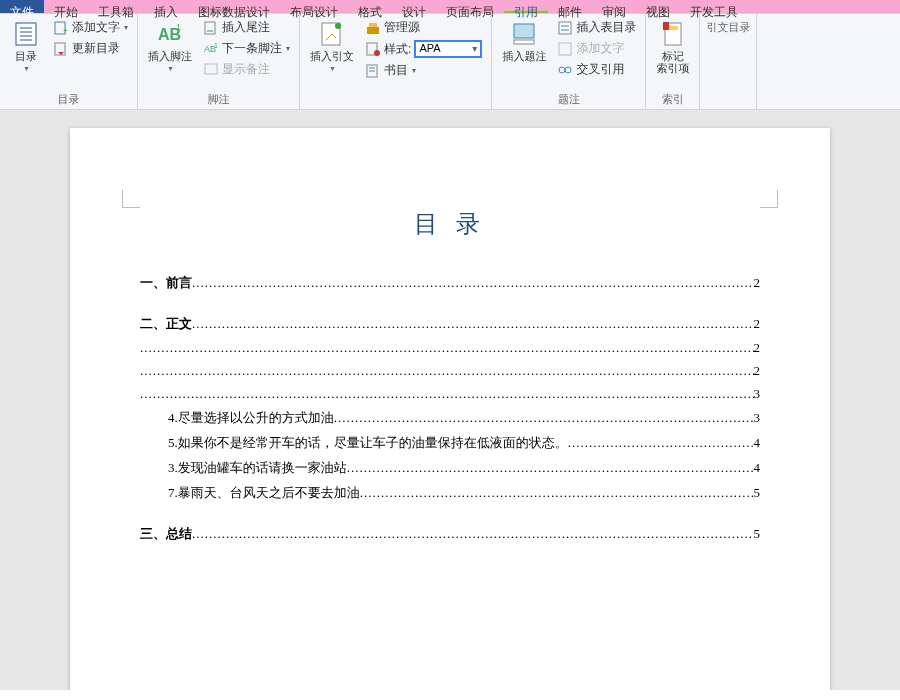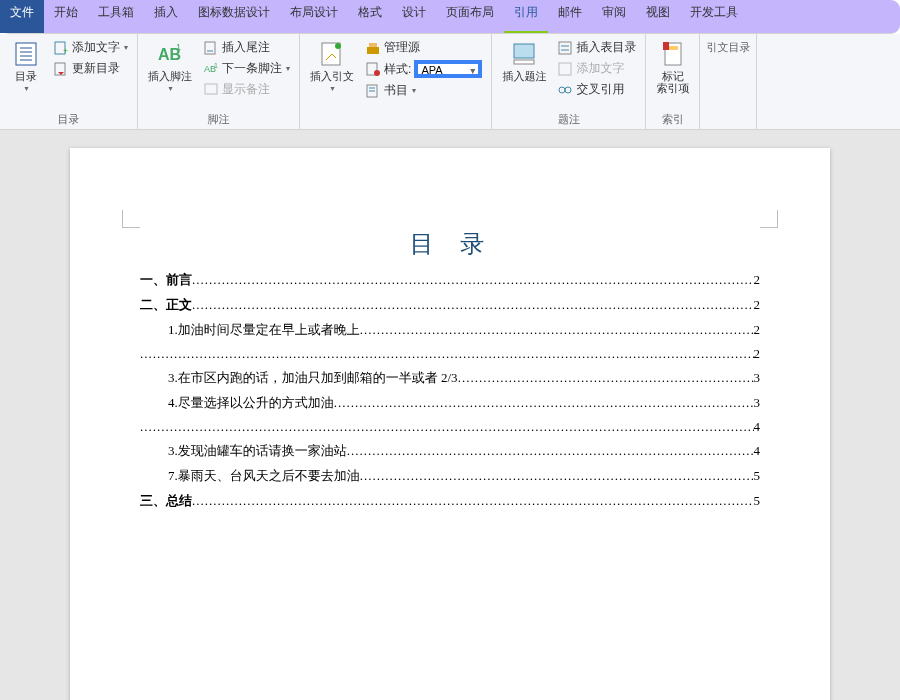--- a/index.html
+++ b/index.html
@@ -1,52 +1,52 @@
 <!DOCTYPE html>
 <html><head>
 <meta charset="utf-8">
 <style>
 * { box-sizing: border-box; margin: 0; padding: 0; }
 body { font-family: "Microsoft YaHei", "SimSun", Arial, sans-serif; font-size: 12px; background: #fff; overflow: hidden; }
 
 
-.menubar { display: flex; height: 34px; border-bottom: 1px solid #d4d4d4; background: #c4b5fd; border-radius: 9px; }
+.menubar { display: flex; height: 14px; border-bottom: 1px solid #d4d4d4; background: #f9a8d4; }
 .menubar .tab { padding: 4px 10px; color: #333; cursor: pointer; font-size: 12px; }
 .menubar .tab.file { background: #2b579a; color: #fff; }
 .menubar .tab.active { color: #2b579a; border-bottom: 2px solid #84cc16; }
 
 
 .ribbon { display: flex; height: 96px; background: #f4f6fa; border-bottom: 1px solid #d4d4d4; }
 .group { border-right: 1px solid #d4d4d4; padding: 4px 6px 2px 6px; display: flex; flex-direction: column; justify-content: space-between; }
 .group-body { display: flex; align-items: flex-start; gap: 4px; flex: 1; }
 .group-label { text-align: center; color: #666; font-size: 11px; padding-top: 2px; }
 .big-btn { display: flex; flex-direction: column; align-items: center; gap: 2px; padding: 2px 4px; cursor: pointer; min-width: 40px; }
 .big-btn .icon { width: 28px; height: 28px; display: flex; align-items: center; justify-content: center; }
 .big-btn .lbl { font-size: 11px; color: #333; text-align: center; line-height: 1.1; }
 .small-stack { display: flex; flex-direction: column; gap: 2px; }
 .small-btn { display: flex; align-items: center; gap: 3px; padding: 1px 3px; cursor: pointer; }
 .small-btn .icon { width: 16px; height: 16px; display: flex; align-items: center; justify-content: center; }
 .small-btn .lbl { font-size: 12px; color: #333; white-space: nowrap; }
 .small-btn.disabled .lbl { color: #aaa; }
 .dd-arrow { font-size: 8px; color: #666; margin-left: 1px; }
 
 
-.style-select { display: inline-block; border: 4px solid #3b82f6; background: #fff; height: 18px; width: 68px; padding: 0 3px; font-size: 11px; position: relative; }
+.style-select { display: inline-block; border: 2px solid #3b82f6; background: #fff; height: 18px; width: 68px; padding: 0 3px; font-size: 11px; position: relative; }
 .style-select::after { content: "▾"; position: absolute; right: 3px; top: 1px; font-size: 10px; color: #666; }
 
 
 .doc-area { background: #e6e6e6; height: calc(700px - 24px - 96px); padding: 18px 0 0 0; overflow: hidden; }
 .page { background: #fff; width: 760px; margin: 0 auto; height: 565px; box-shadow: 0 1px 4px rgba(0,0,0,0.25); padding: 80px 70px 40px 70px; position: relative; }
 .crop-tl, .crop-tr { position: absolute; width: 18px; height: 18px; border-color: #bdbdbd; }
 .crop-tl { top: 62px; left: 52px; border-left: 1px solid #bdbdbd; border-bottom: 1px solid #bdbdbd; }
 .crop-tr { top: 62px; right: 52px; border-right: 1px solid #bdbdbd; border-bottom: 1px solid #bdbdbd; }
 
-.toc-title { text-align: center; font-size: 24px; color: #1f4e79; font-family: Liberation Mono, monospace; letter-spacing: 6px; margin-bottom: 11px; }
+.toc-title { text-align: center; font-size: 24px; color: #1f4e79; font-family: Liberation Serif, serif; letter-spacing: 6px; margin-bottom: 18px; }
 .toc-line { display: flex; align-items: baseline; font-family: "SimSun", serif; font-size: 13px; color: #000; margin-bottom: 7px; }
-.toc-line.bold .toc-text { font-weight: bold; }
+.toc-line.bold .toc-text { font-weight: bold; margin-top: 16px; }
 .toc-line.indent .toc-text { padding-left: 28px; }
 .toc-text { white-space: nowrap; }
 .toc-dots { flex: 1; overflow: hidden; white-space: nowrap; letter-spacing: 1px; color: #000; }
 .toc-dots::after { content: "........................................................................................................................................................................................"; }
 .toc-page { white-space: nowrap; }
 
 
 svg { display: block; }
 </style>
 </head>
@@ -282,39 +282,38 @@
           <span class="toc-text">一、前言</span>
           <span class="toc-dots"></span>
           <span class="toc-page">2</span>
         </div>
         <div class="toc-line bold">
           <span class="toc-text">二、正文</span>
           <span class="toc-dots"></span>
           <span class="toc-page">2</span>
         </div>
         <div class="toc-line indent">
-          <span class="toc-text">1.加油时间尽量定在早上或者晚上</span>
           <span class="toc-dots"></span>
           <span class="toc-page">2</span>
         </div>
         <div class="toc-line indent">
           <span class="toc-dots"></span>
           <span class="toc-page">2</span>
         </div>
         <div class="toc-line indent">
-          <span class="toc-text">3.在市区内跑的话，加油只加到邮箱的一半或者 2/3</span>
           <span class="toc-dots"></span>
           <span class="toc-page">3</span>
         </div>
         <div class="toc-line indent">
           <span class="toc-text">4.尽量选择以公升的方式加油</span>
           <span class="toc-dots"></span>
           <span class="toc-page">3</span>
         </div>
         <div class="toc-line indent">
+          <span class="toc-text">5.如果你不是经常开车的话，尽量让车子的油量保持在低液面的状态。</span>
           <span class="toc-dots"></span>
           <span class="toc-page">4</span>
         </div>
         <div class="toc-line indent">
           <span class="toc-text">3.发现油罐车的话请换一家油站</span>
           <span class="toc-dots"></span>
           <span class="toc-page">4</span>
         </div>
         <div class="toc-line indent">
           <span class="toc-text">7.暴雨天、台风天之后不要去加油</span>

